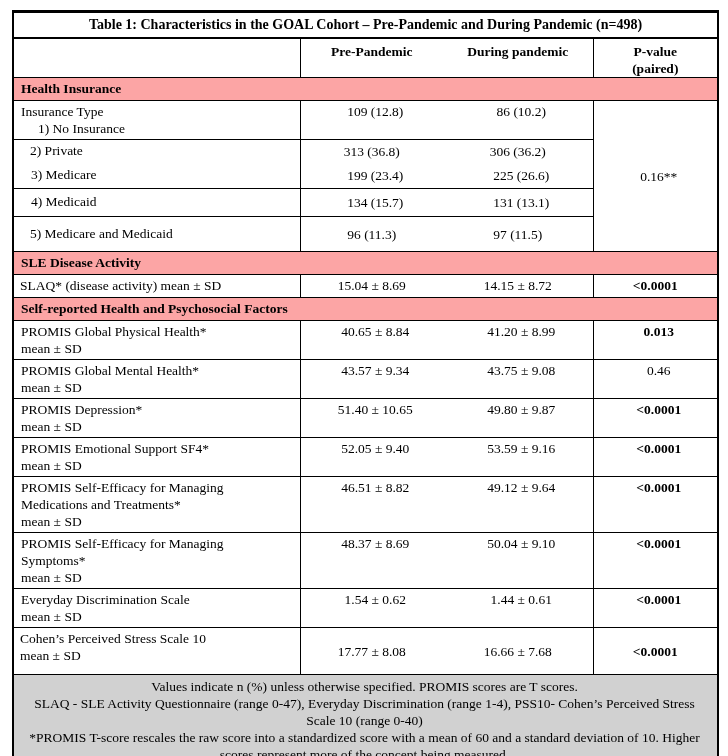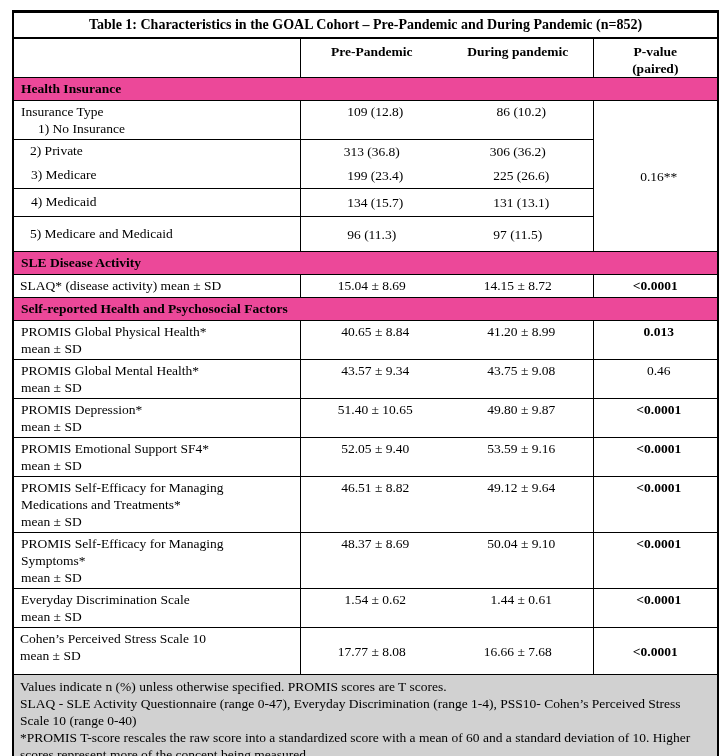--- a/index.html
+++ b/index.html
@@ -40,56 +40,56 @@
   .ch {
     font-weight: bold;
     text-align: center;
     padding-top: 4px;
     vertical-align: top;
     margin-top: 36px;
   }
   .c-label { border-right: 1px solid #000; }
   .c-during { border-right: 1px solid #000; }
   .sec {
-    background: #ec4899;
+    background: #fca5a5;
     font-weight: bold;
     padding: 2px 6px 3px 7px;
     border-top: 1px solid #000;
     border-bottom: 1px solid #000;
   }
   .lbl { padding: 2px 10px 2px 6px; }
   .lbl span { display: block; }
   .lbl .num { padding-left: 10px; }
   .lbl .ind { padding-left: 17px; }
   .val, .pv { text-align: center; padding-top: 2px; }
   .pv.b { font-weight: bold; }
   .vm td { vertical-align: middle; padding-top: 0; }
   .vmv { vertical-align: middle; padding-top: 0; }
   tr.bb td { border-bottom: 1px solid #000000; padding-left: 7px; }
   .foot {
     background: #d1d1d1;
     border-top: 1px solid #000;
     padding: 3px 8px 5px 6px;
   }
-  .foot p { margin: 0; font-size: 13.5px; line-height: 17px; }
+  .foot p { margin: 0; font-size: 13.5px; line-height: 17px; text-align: center; }
 </style>
 </head>
 <body>
 
 <table class="tbl">
   <colgroup>
     <col style="width:287px">
     <col style="width:143px">
     <col style="width:150px">
     <col style="width:125px">
   </colgroup>
 
   <tbody>
       <tr>
-    <td colspan="4" class="title-cell">Table 1: Characteristics in the GOAL Cohort – Pre-Pandemic and During Pandemic (n=852)</td>
+    <td colspan="4" class="title-cell">Table 1: Characteristics in the GOAL Cohort – Pre-Pandemic and During Pandemic (n=498)</td>
   </tr>
 
   <tr style="height:33px">
     <td class="ch c-label"></td>
     <td class="ch">Pre-Pandemic</td>
     <td class="ch c-during">During pandemic</td>
     <td class="ch">
       <div>P-value</div>
       <div>(paired)</div>
     </td>

